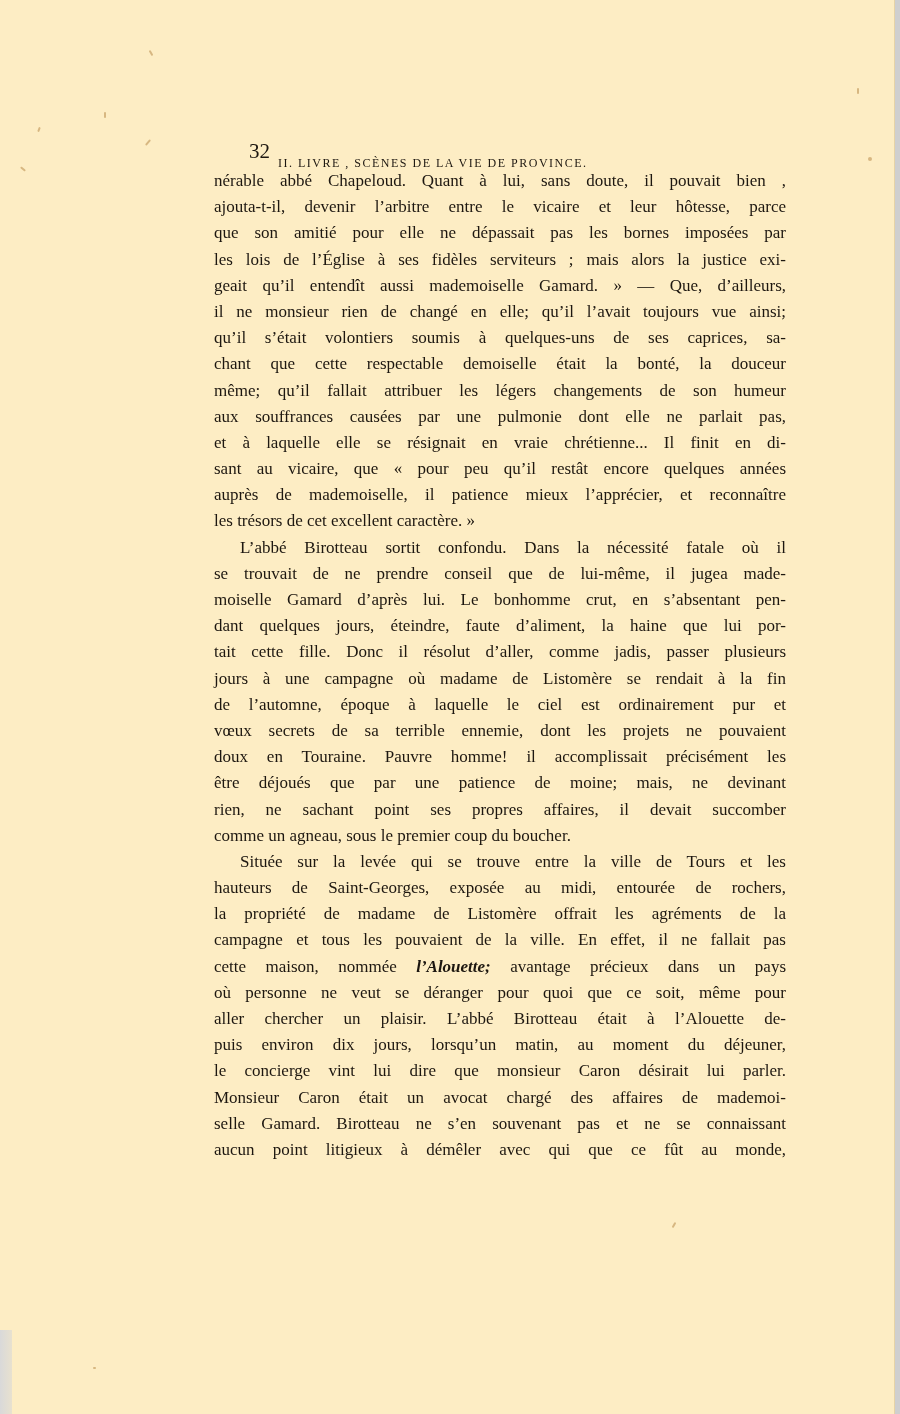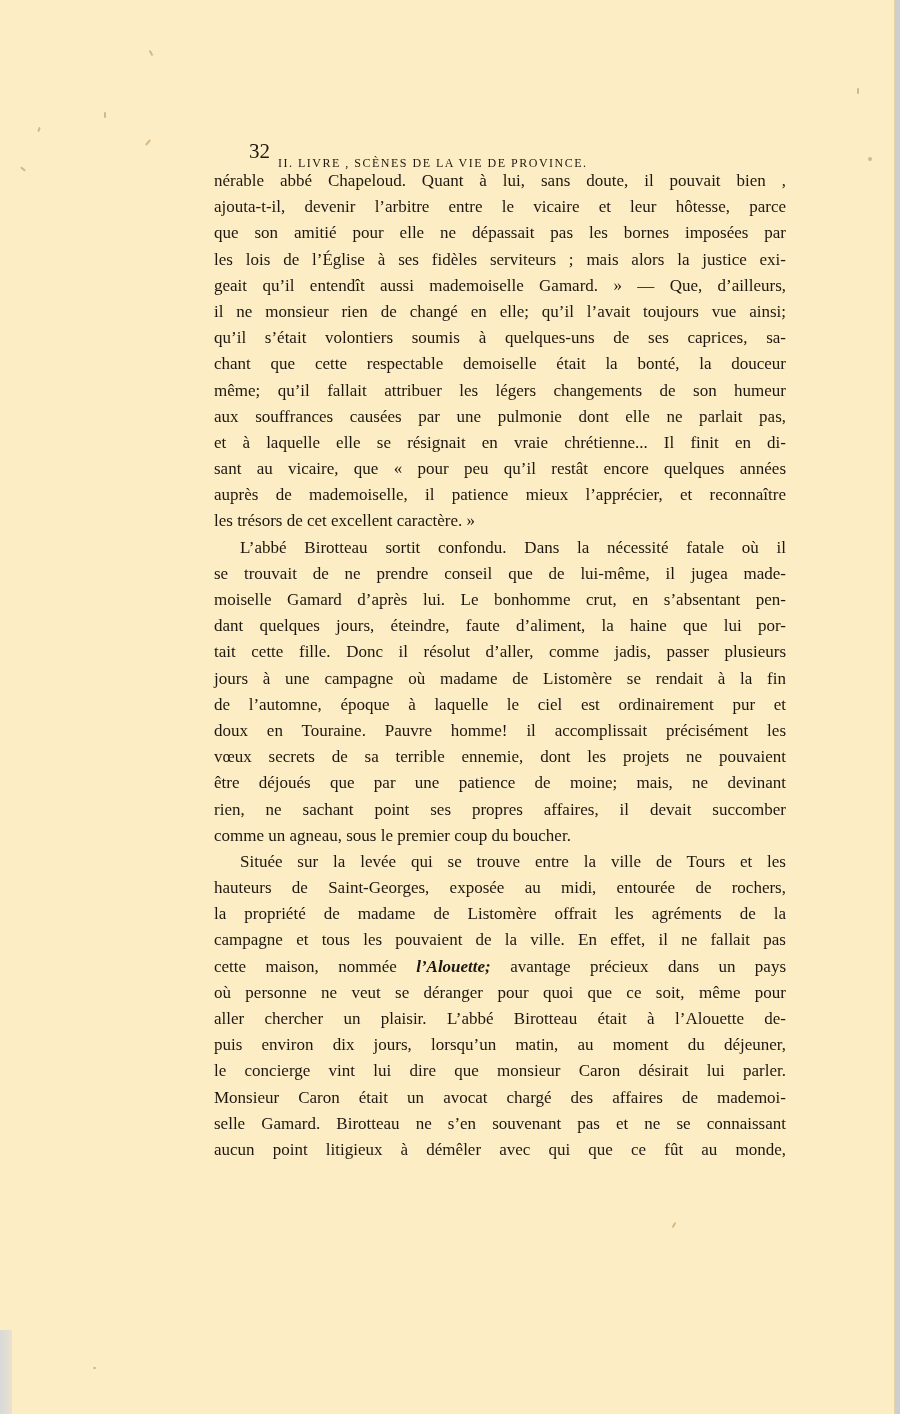--- a/index.html
+++ b/index.html
@@ -132,22 +132,22 @@
     </div>
 
     <div>
       <span class="line indent">L’abbé Birotteau sortit confondu. Dans la nécessité fatale où il</span>
       <span class="line">se trouvait de ne prendre conseil que de lui-même, il jugea made-</span>
       <span class="line">moiselle Gamard d’après lui. Le bonhomme crut, en s’absentant pen-</span>
       <span class="line">dant quelques jours, éteindre, faute d’aliment, la haine que lui por-</span>
       <span class="line">tait cette fille. Donc il résolut d’aller, comme jadis, passer plusieurs</span>
       <span class="line">jours à une campagne où madame de Listomère se rendait à la fin</span>
       <span class="line">de l’automne, époque à laquelle le ciel est ordinairement pur et</span>
+      <span class="line">vœux secrets de sa terrible ennemie, dont les projets ne pouvaient</span>
       <span class="line">doux en Touraine. Pauvre homme! il accomplissait précisément les</span>
-      <span class="line">vœux secrets de sa terrible ennemie, dont les projets ne pouvaient</span>
       <span class="line">être déjoués que par une patience de moine; mais, ne devinant</span>
       <span class="line">rien, ne sachant point ses propres affaires, il devait succomber</span>
       <span class="line last">comme un agneau, sous le premier coup du boucher.</span>
     </div>
 
     <div>
       <span class="line indent">Située sur la levée qui se trouve entre la ville de Tours et les</span>
       <span class="line">hauteurs de Saint-Georges, exposée au midi, entourée de rochers,</span>
       <span class="line">la propriété de madame de Listomère offrait les agréments de la</span>
       <span class="line">campagne et tous les pouvaient de la ville. En effet, il ne fallait pas</span>

